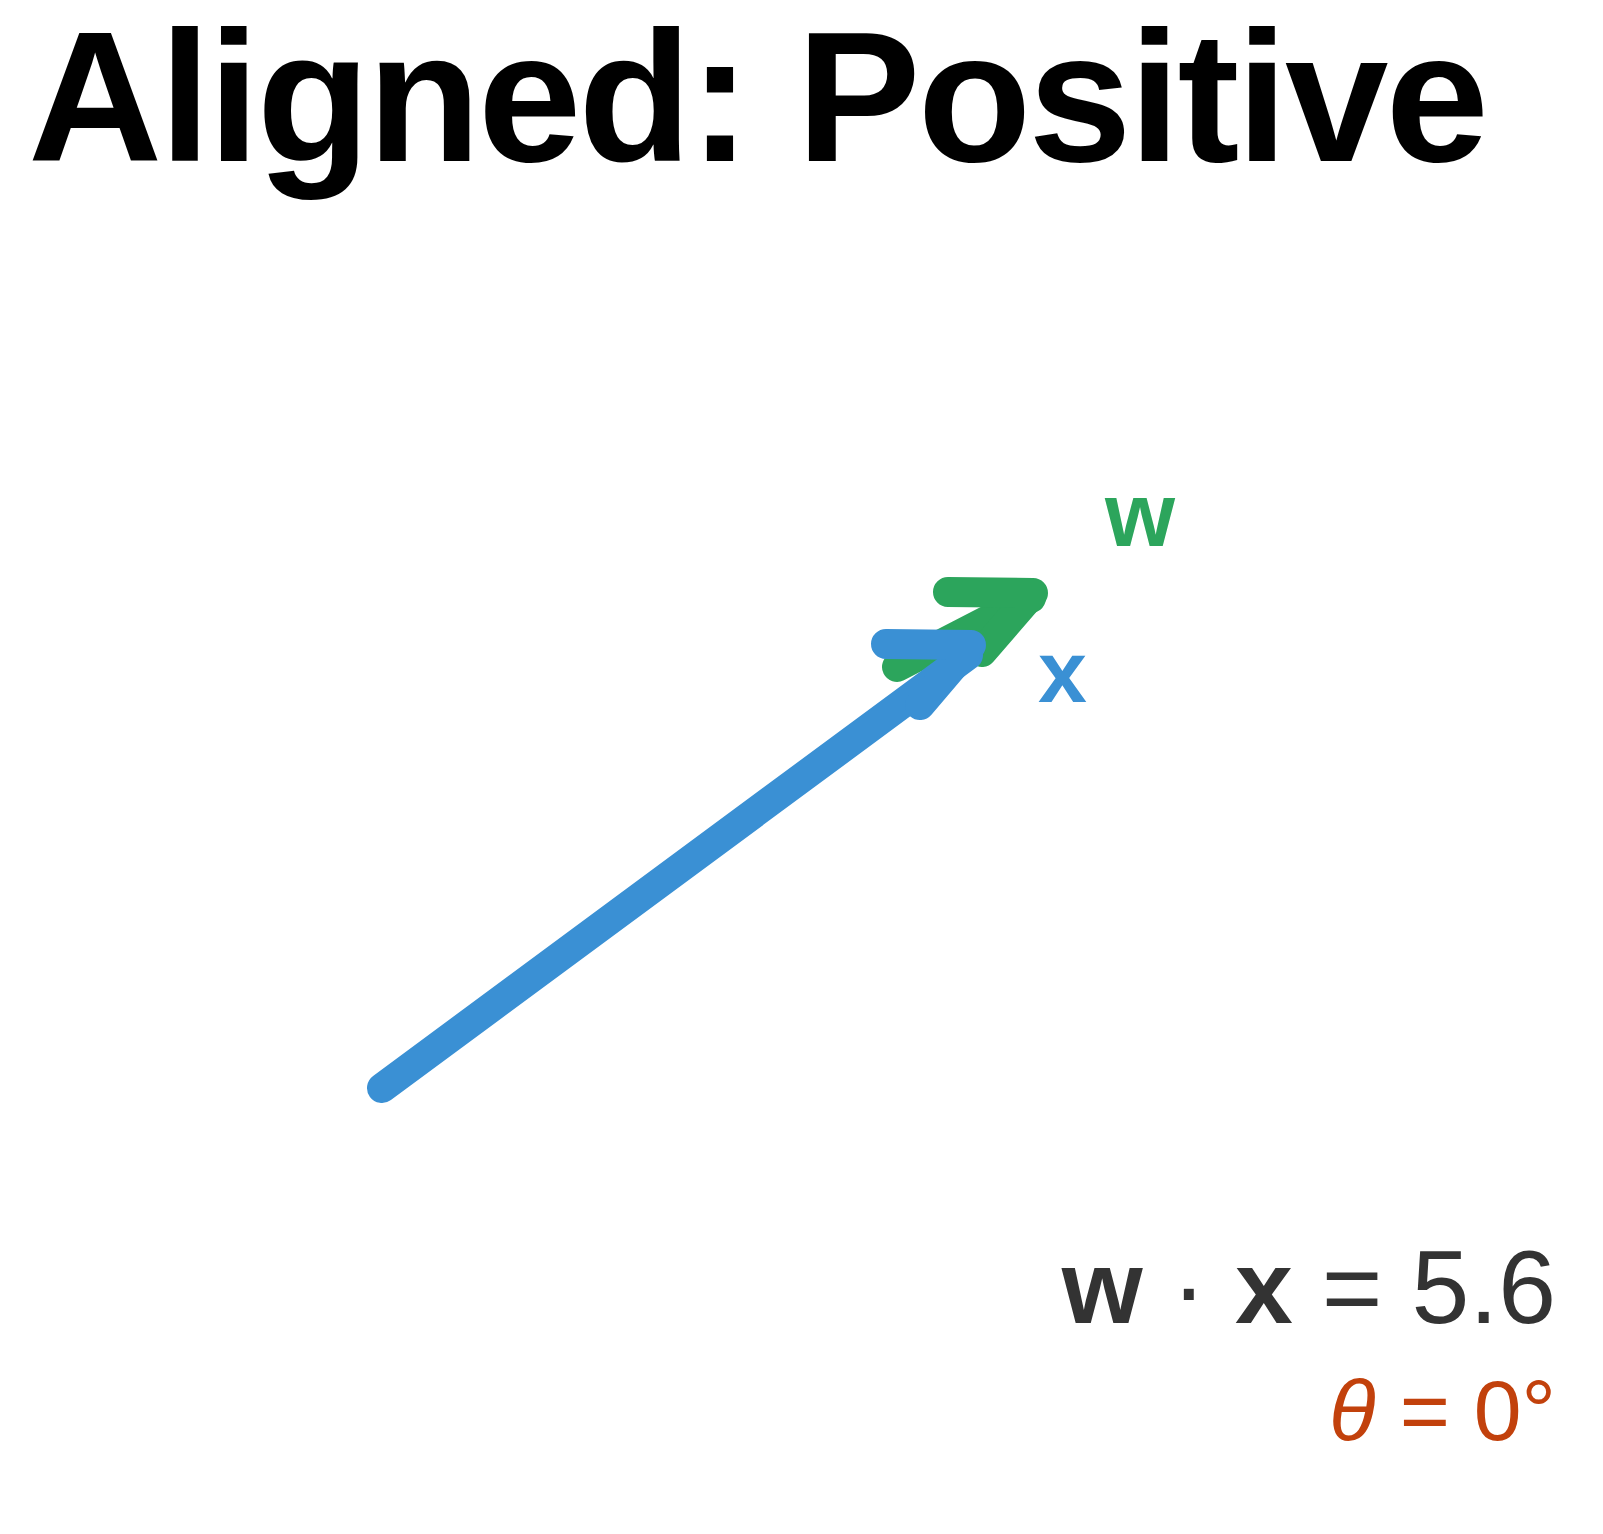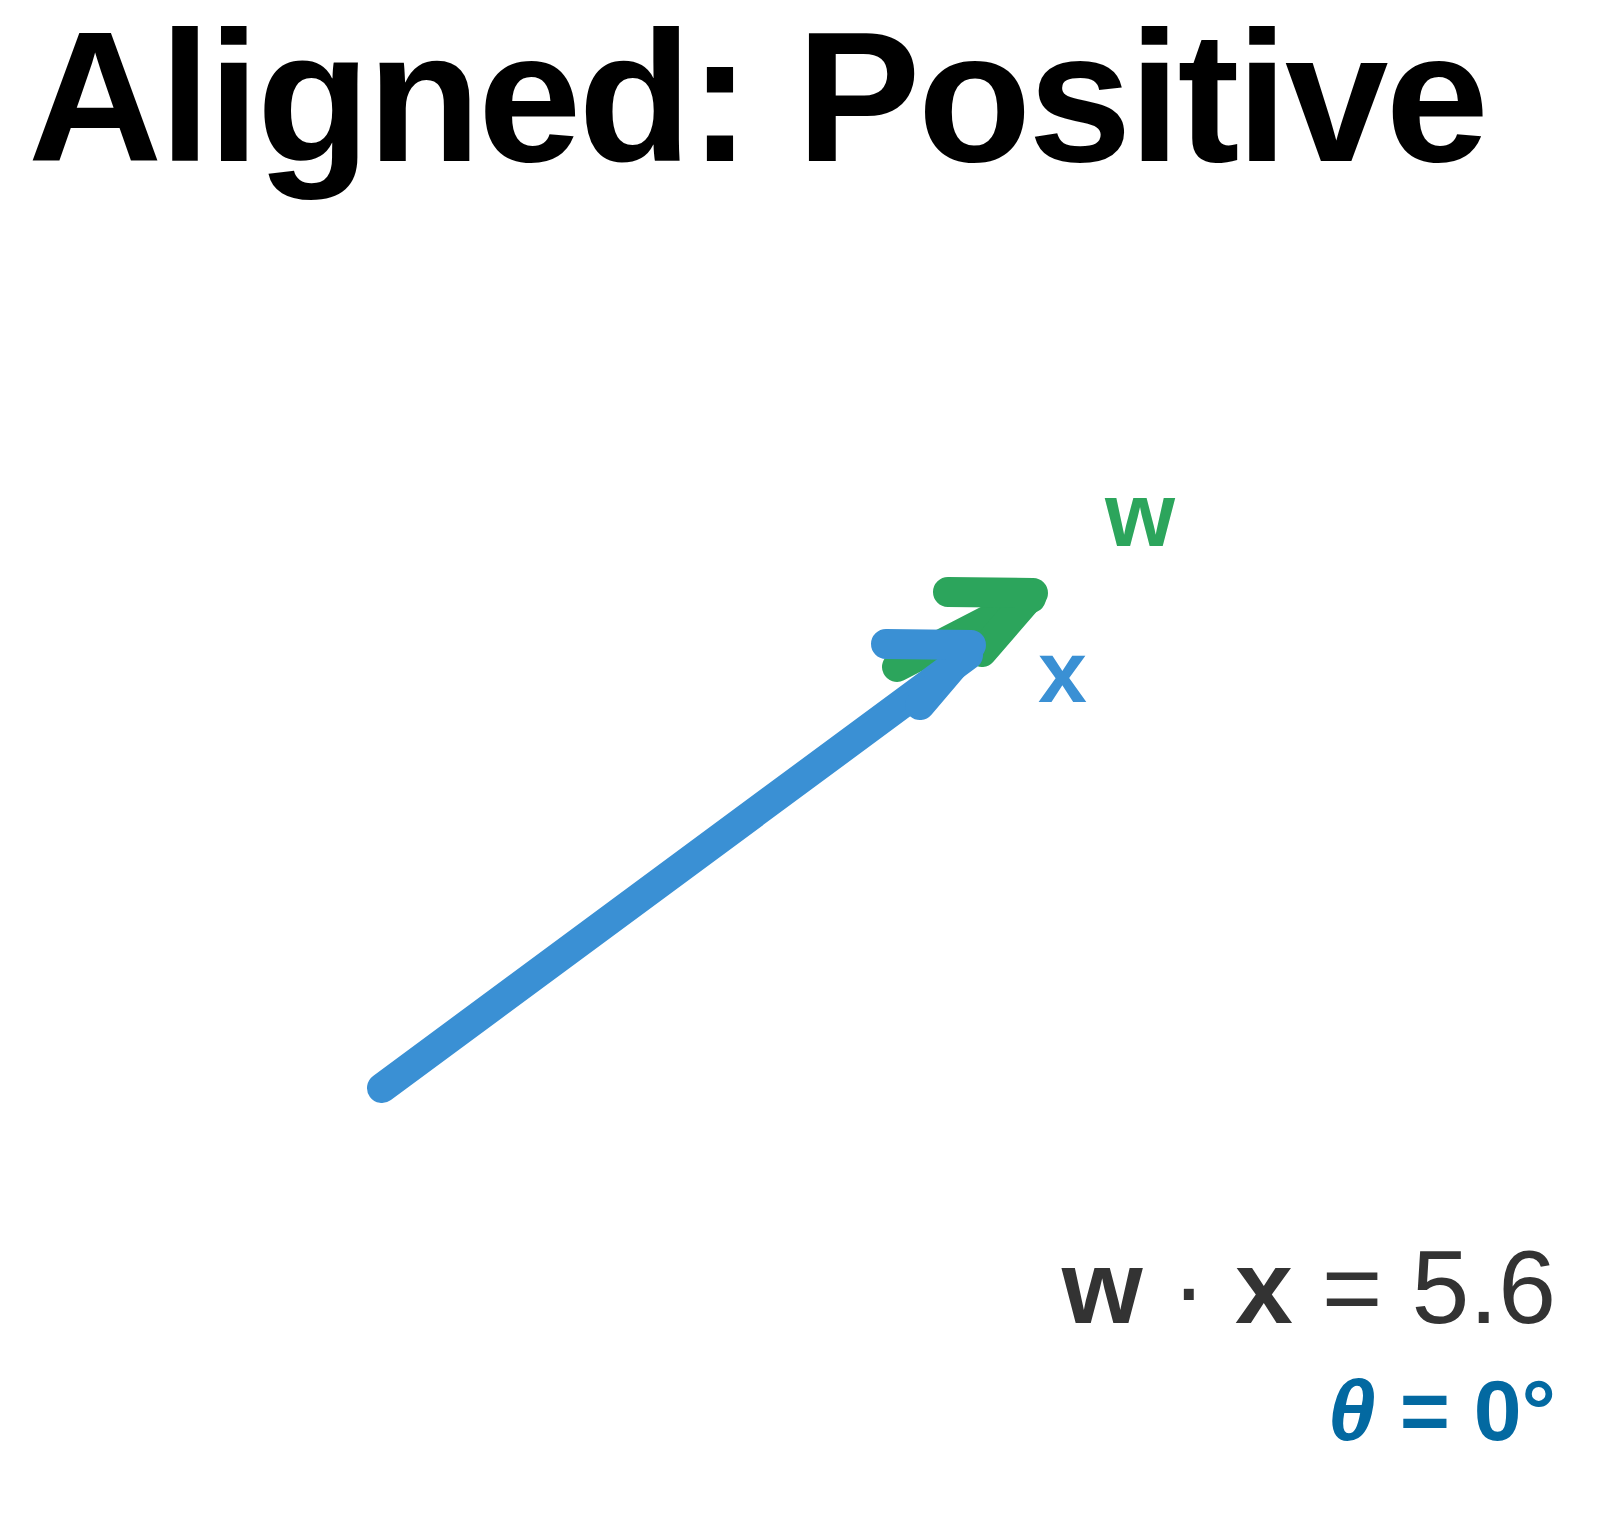--- a/index.html
+++ b/index.html
@@ -114,18 +114,18 @@
   </svg>
 
   <div class="veclabel w" style="color: rgb(44, 165, 92);">w</div>
 
   <div class="veclabel x" style="color: rgb(58, 144, 212);">x</div>
 
   <div class="formula-block">
     <div class="formula-dot" style="color: rgb(51, 51, 51);">
       <span class="vec">w</span><span class="op"> · </span><span class="vec">x</span><span class="op"> = </span><span class="op">5.6</span>
     </div>
-    <div class="formula-theta" style="color: #0369a1; font-weight: bold;">
+    <div class="formula-theta" style="color: #c2410c;">
       <span class="theta-sym">θ</span><span> = </span><span>0°</span>
     </div>
   </div>
 
 </div>
 
 </body></html>

